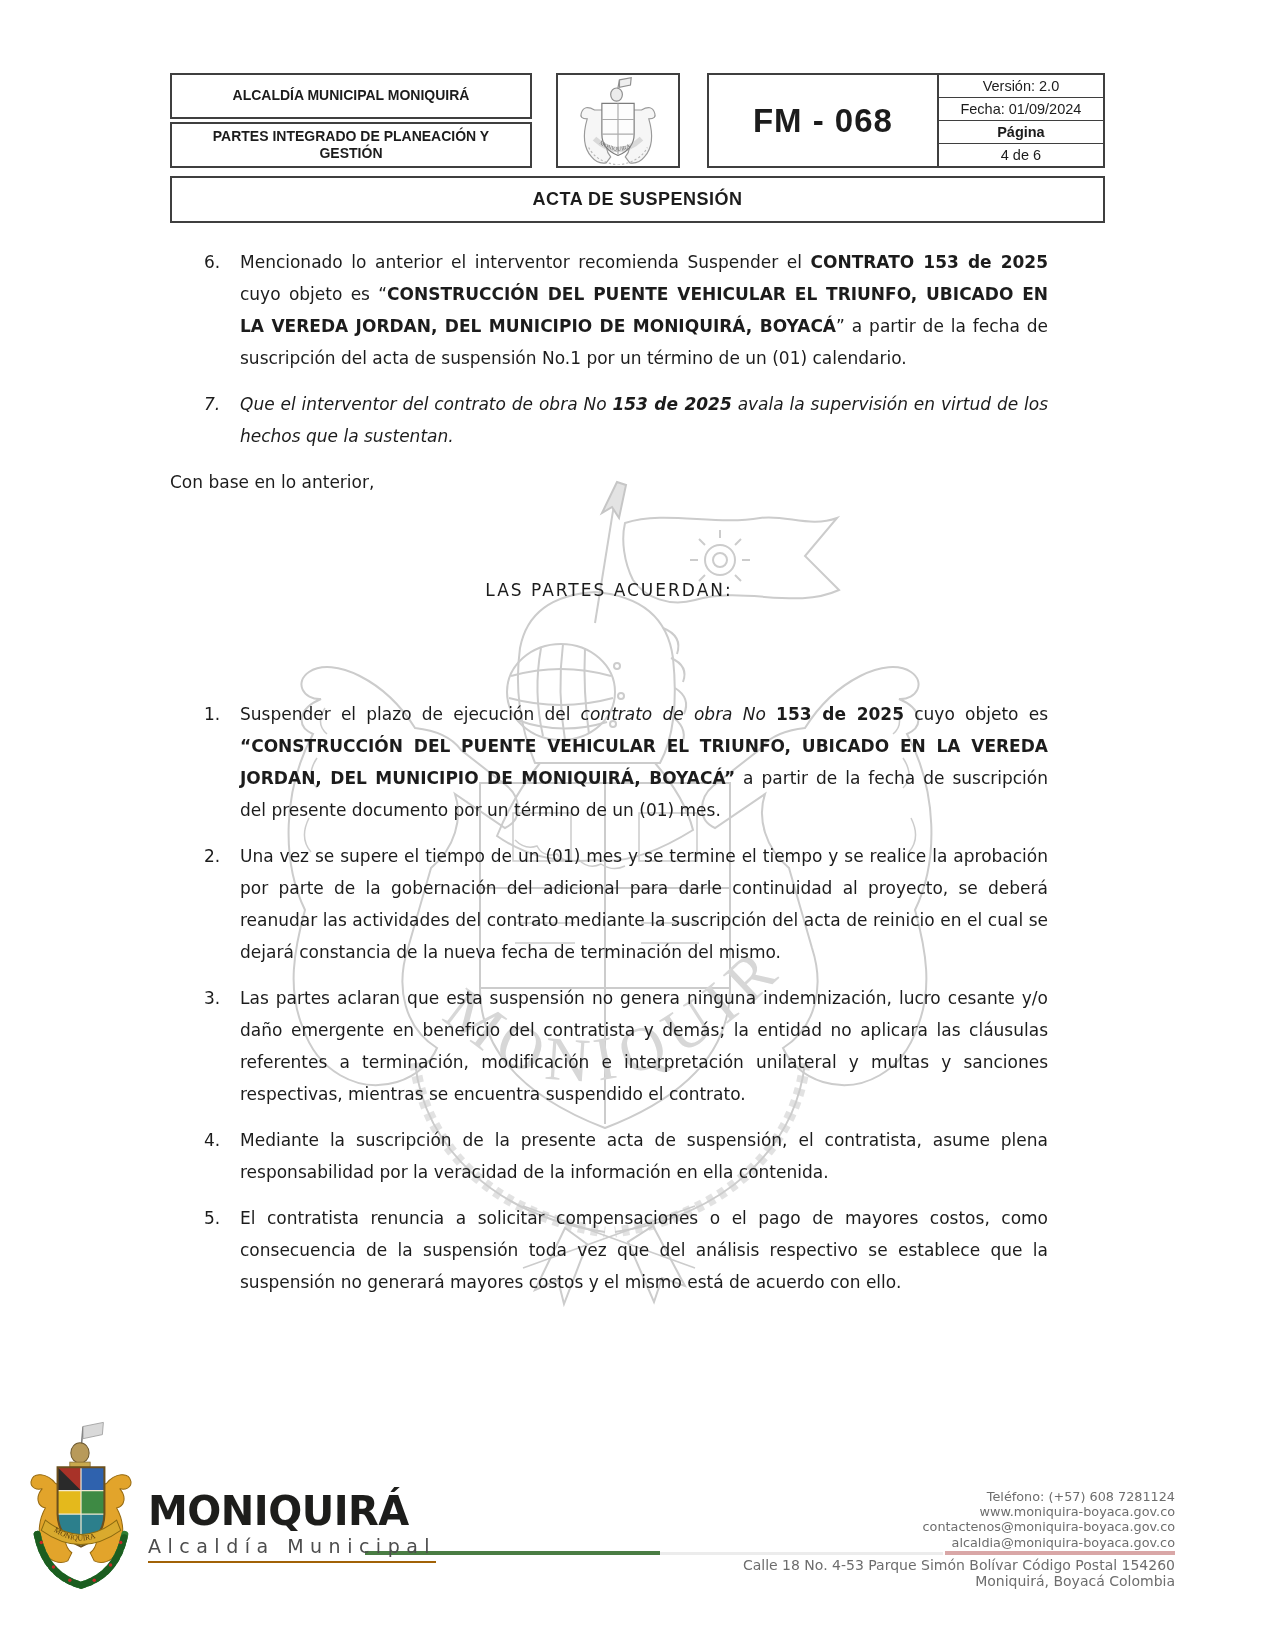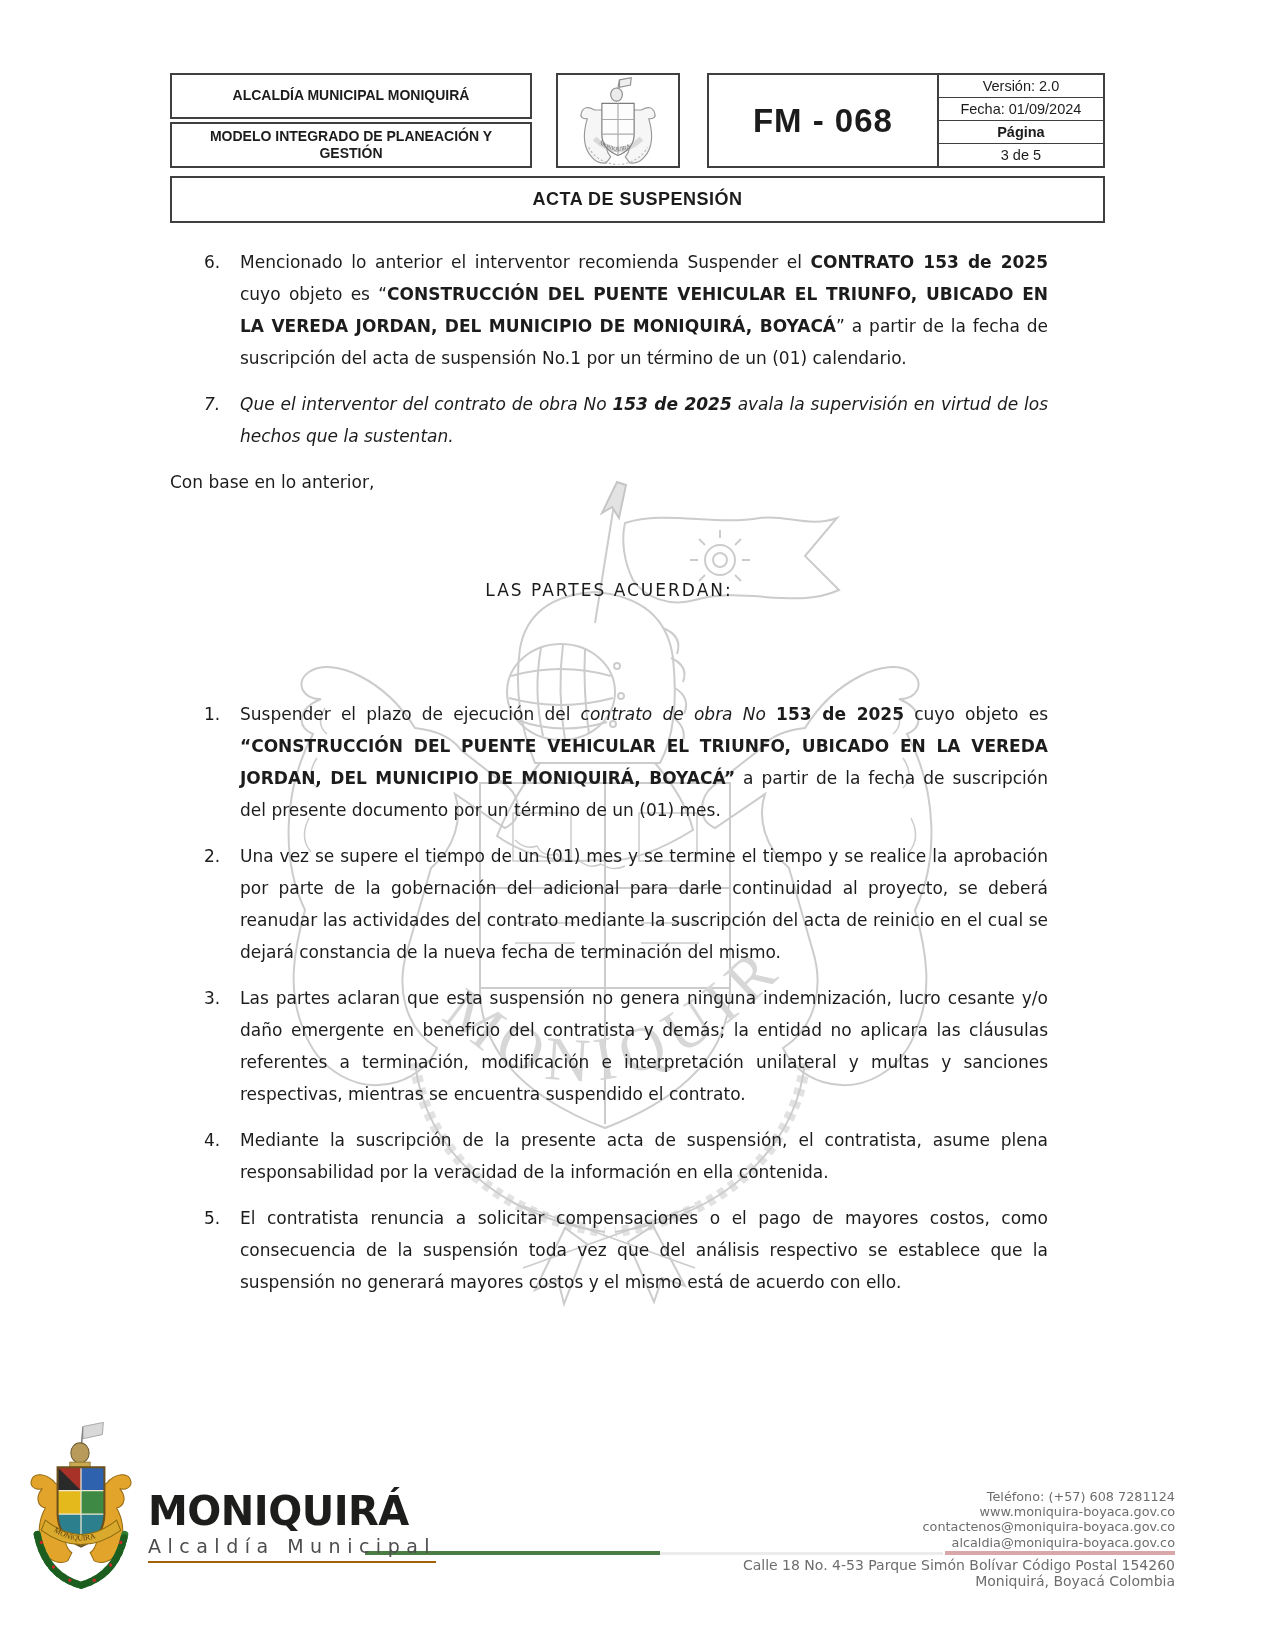--- a/index.html
+++ b/index.html
@@ -126,21 +126,21 @@
     </text>
   </svg>
 
   <div class="header">
     <div class="hrow">
       <div class="colA">
         <div class="cell orgcell">
           <span>ALCALDÍA MUNICIPAL MONIQUIRÁ</span>
         </div>
         <div class="cell orgcell">
-          <span>MODELO INTEGRADO DE PLANEACIÓN Y GESTIÓN</span>
+          <span>PARTES INTEGRADO DE PLANEACIÓN Y GESTIÓN</span>
         </div>
       </div>
       <div class="gapA"></div>
       <div class="cell logocell">
         <svg width="96" height="88" viewBox="0 0 120 120" fill="none" stroke="#8f8f8f" stroke-width="1.6">
           <line x1="62" y1="4" x2="59" y2="20"></line>
           <path d="M62,4 l16,-3 l-1,10 l-15,3 z" fill="#efefef"></path>
           <ellipse cx="58" cy="24" rx="8" ry="9" fill="#ececec"></ellipse>
           <path d="M28,45 q-14,-8 -18,4 q-3,8 8,8 q-10,34 6,52 q8,10 20,8 l6,-8 q-10,-12 -4,-30 l8,-20 q2,-10 -4,-14 z" fill="#f6f6f6" stroke="#9a9a9a"></path>
           <path d="M92,45 q14,-8 18,4 q3,8 -8,8 q10,34 -6,52 q-8,10 -20,8 l-6,-8 q10,-12 4,-30 l-8,-20 q-2,-10 4,-14 z" fill="#f6f6f6" stroke="#9a9a9a"></path>
@@ -158,21 +158,21 @@
           <path d="M20,96 q10,20 40,24 q30,-4 40,-24" stroke-dasharray="3 3" opacity="0.6"></path>
         </svg>
       </div>
       <div class="gapB"></div>
       <div class="cell colC">
         <div class="fmcell">FM - 068</div>
         <div class="verscol">
           <div class="versrow">Versión: 2.0</div>
           <div class="versrow">Fecha: 01/09/2024</div>
           <div class="versrow bold">Página</div>
-          <div class="versrow">3 de 5</div>
+          <div class="versrow">4 de 6</div>
         </div>
       </div>
     </div>
     <div class="cell actarow">
       <span>ACTA DE SUSPENSIÓN</span>
     </div>
   </div>
 
   <div class="content">
     <div id="list1">

